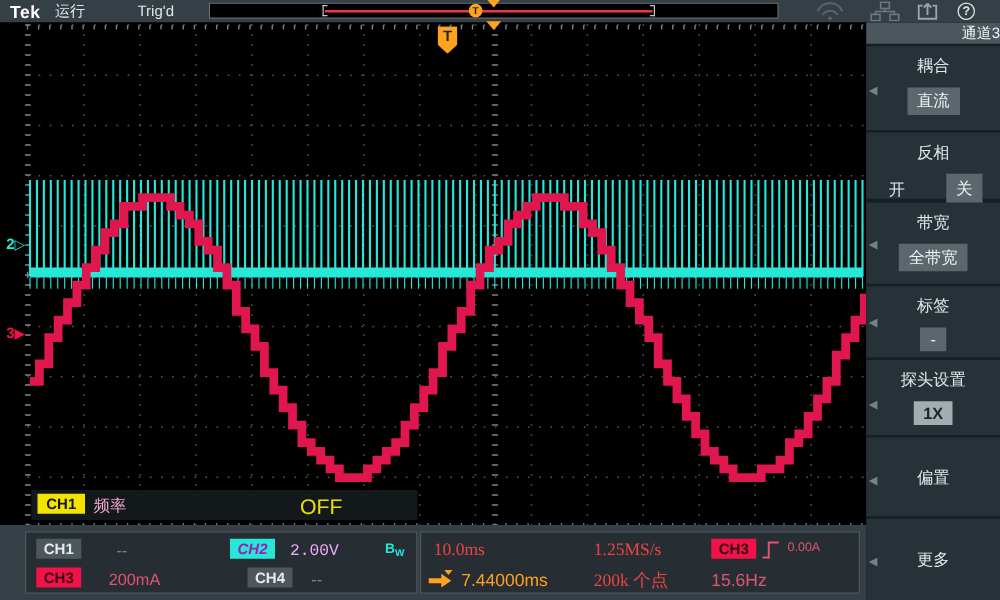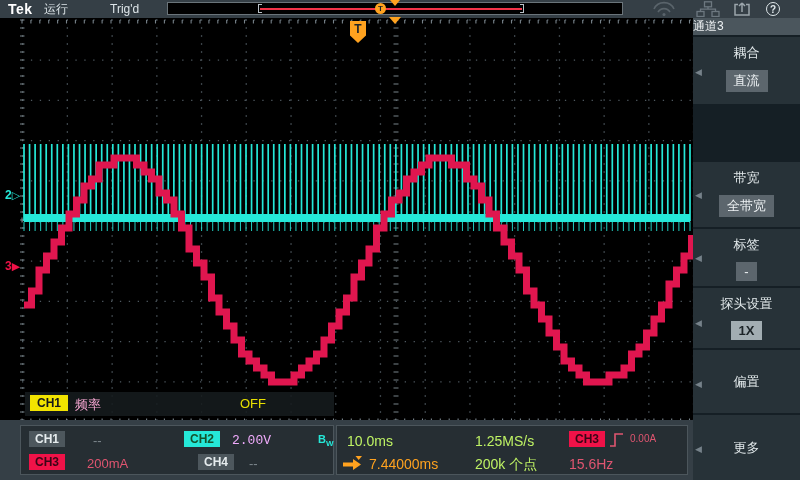--- a/index.html
+++ b/index.html
@@ -25,41 +25,41 @@
   #search-banner{position:absolute;left:40px;top:47px;width:200px;height:30px;background:#1d2317;border:1px solid #8a948c;
                  box-sizing:border-box;color:#dcd803;font-size:14px;line-height:28px;padding-left:10px;}
   .chmark{position:absolute;left:5px;font-size:12px;font-weight:bold;}
   .chmark .tri{font-size:11px;}
   #mark-ch2{top:188px;color:#25e8d8;}
   #mark-ch3{top:259px;color:#f01248;}
   
   #measbar{position:absolute;left:25px;top:392px;width:309px;height:24px;background:rgba(22,27,30,.88);}
   #measbar .badge{position:absolute;left:5px;top:3px;background:#f2e300;color:#15181a;font-weight:bold;font-size:12px;padding:1px 7px;}
   #measbar .mname{position:absolute;left:50px;top:4px;color:#f9a8d4;font-size:13px;}
-  #measbar .mval{position:absolute;left:215px;top:4px;color:#e8e000;font-size:13px;text-align:center;}
+  #measbar .mval{position:absolute;left:215px;top:4px;color:#e8e000;font-size:17px;text-align:center;}
   
   #bottombar{position:absolute;left:0;top:420px;width:693px;height:60px;background:#353f46;}
   .bbox{position:absolute;top:5px;height:50px;background:#262e33;border:1px solid #4c565c;box-sizing:border-box;}
   #box-ch{left:20px;width:314px;}
   #box-hz{left:336px;width:352px;}
   .cbadge{position:absolute;font-size:12px;font-weight:bold;padding:1px 6px;}
   .gray-badge{background:#4d575d;color:#e6ecee;}
-  .cyan-badge{background:#25e8d8;color:#14532d;}
+  .cyan-badge{background:#25e8d8;color:#a21caf;font-style:italic;}
   .red-badge{background:#f01248;color:#3a0516;}
   .rv{position:absolute;font-size:13px;}
   .dim{color:#7e888e;}
   .cyan-t{color:#f0abfc;font-family:Liberation Mono, monospace;}
   .red-t{color:#e05570;}
-  .white-t{color:#bef264;}
+  .white-t{color:#ef4444;font-family:Liberation Serif, serif;}
   .orange-t{color:#ffa21f;}
-  .bw{position:absolute;color:#25e8d8;font-size:11px;font-weight:bold;margin-left:10px;}
+  .bw{position:absolute;color:#25e8d8;font-size:11px;font-weight:bold;}
   .bw sub{font-size:8px;}
   
   #sidebar{position:absolute;left:693px;top:18px;width:107px;height:462px;background:#151f25;}
-  #sb-header{position:absolute;left:0;top:0;width:107px;height:17px;background:#4b565d;color:#eef2f4;font-size:12px;text-align:left;line-height:17px;}
+  #sb-header{position:absolute;left:0;top:0;width:107px;height:17px;background:#4b565d;color:#eef2f4;font-size:12px;text-align:right;line-height:17px;}
   .sec{position:absolute;left:0;width:107px;background:#273238;display:flex;flex-direction:column;align-items:center;}
   .sec .slabel{color:#e2e9eb;font-size:13px;margin-top:7px;}
   .sec .sval{margin-top:8px;background:#5c666d;color:#eef2f4;font-size:13px;padding:2px 8px;}
   .sec .sval.hl{background:#a2adb2;color:#1c2428;font-weight:bold;}
   .sec .arrow{position:absolute;left:2px;color:#76828a;font-size:9px;}
   .onoff{width:100%;position:relative;height:30px;margin-top:8px;}
   .onoff .on{position:absolute;left:18px;top:4px;color:#e2e9eb;font-size:13px;}
   .onoff .off{position:absolute;right:14px;top:0px;background:#5c666d;color:#eef2f4;font-size:13px;padding:3px 8px;}
   .center-lbl{justify-content:center;}
   .center-lbl .slabel{margin-top:0;text-align:center;}
@@ -159,20 +159,27 @@
 
   <div id="sidebar">
     <div id="sb-header">通道3</div>
 
     <div class="sec" style="top:19px;height:67px;">
       <span class="arrow" style="top:30px;">◀</span>
       <span class="slabel">耦合</span>
       <span class="sval">直流</span>
     </div>
 
+    <div class="sec" style="top:88px;height:53px;">
+      <span class="slabel">反相</span>
+      <div class="onoff">
+        <span class="on">开</span>
+        <span class="off">关</span>
+      </div>
+    </div>
 
     <div class="sec" style="top:144px;height:65px;">
       <span class="arrow" style="top:28px;">◀</span>
       <span class="slabel">带宽</span>
       <span class="sval">全带宽</span>
     </div>
 
     <div class="sec" style="top:211px;height:57px;">
       <span class="arrow" style="top:24px;">◀</span>
       <span class="slabel">标签</span>

